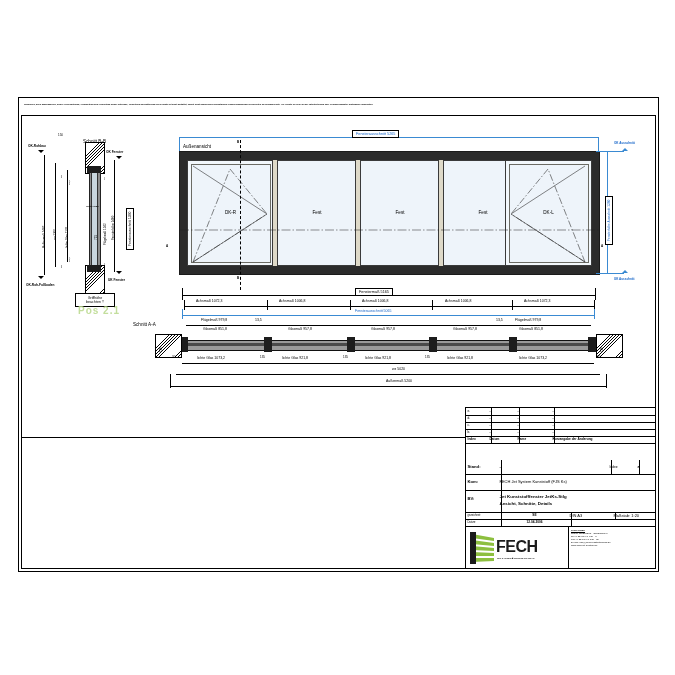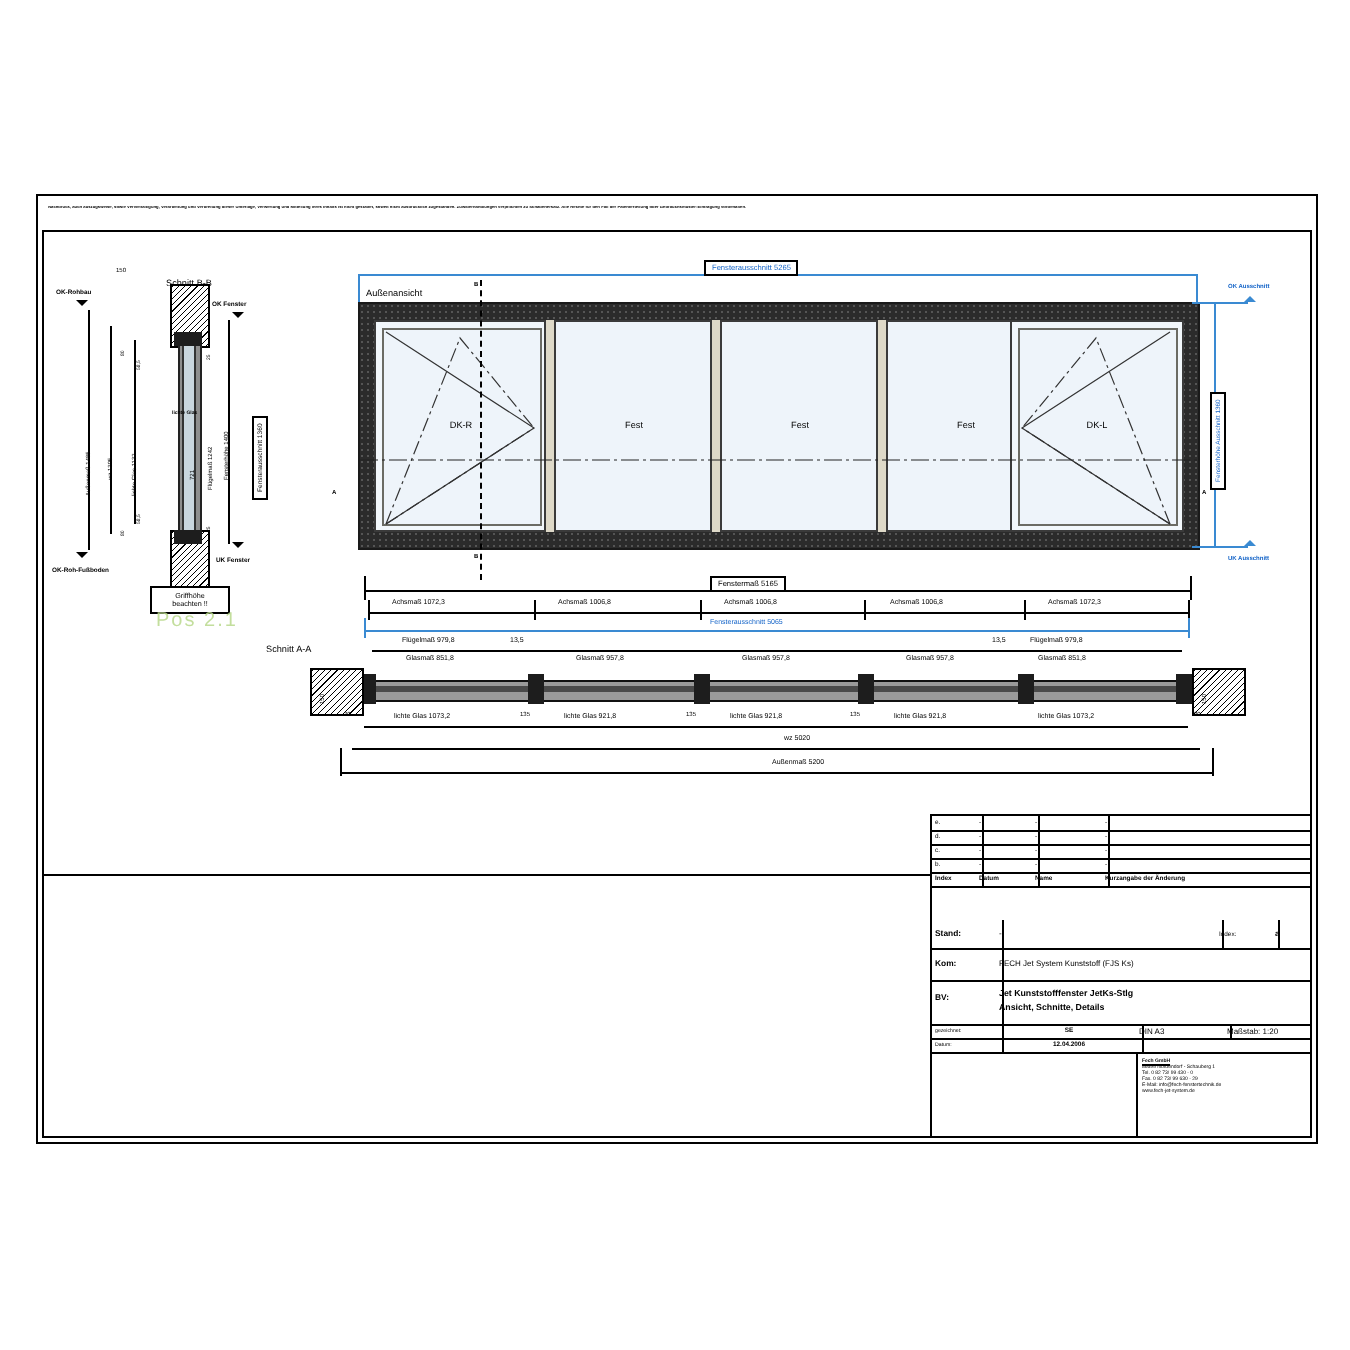--- a/index.html
+++ b/index.html
@@ -52,21 +52,21 @@
   .hatch{background:repeating-linear-gradient(135deg,#000 0 .4px,#fff .4px 2.2px);}
   .profile{background:#8e8e8e;border:.4px solid #222;}
   .glasslayer{background:#c9d6de;border:.35px solid #333;}
   .lvl{position:absolute;font-size:3.2px;font-weight:bold;white-space:nowrap;}
   .tri{position:absolute;width:0;height:0;border-left:3.2px solid transparent;
        border-right:3.2px solid transparent;border-top:3.4px solid #000;}
   .tribu{position:absolute;width:0;height:0;border-left:3.2px solid transparent;
         border-right:3.2px solid transparent;border-bottom:3.4px solid #3a8ad2;}
   .note{position:absolute;border:1px solid #000;background:#fff;text-align:center;
         font-size:3.6px;line-height:4.6px;padding:1.5px 2px;}
-  .watermark{position:absolute;color:#b9d98c;font-size:10px;font-weight:normal;
+  .watermark{position:absolute;color:#b9d98c;font-size:10px;font-weight:bold;
         letter-spacing:1px;opacity:.85;}
   #logo{position:absolute;left:2px;top:2px;width:84px;height:40px;overflow:hidden;}
   .lg-txt{position:absolute;font-weight:bold;font-size:16px;letter-spacing:-.5px;}
 </style>
 </head>
 <body>
 
 <div class="sheet">
 
   <div class="abs" id="outer-frame"></div>
@@ -327,20 +327,36 @@
       </div>
     </div>
     <div class="tb-row" style="top:111px;height:7px;">
       <div class="tb-cell" style="left:0;width:32px;font-size:2.6px;padding-top:1.5px;">Datum:</div>
       <div class="tb-cell b" style="left:32px;width:70px;font-size:3.2px;padding-top:1px;text-align:center;">12.04.2006</div>
       <div class="tb-cell" style="left:102px;right:0;border-right:none;"></div>
     </div>
 
     <div class="abs" style="left:0;top:118px;right:0;bottom:0;">
       <div class="tb-v" style="left:102px;"></div>
+      <div id="logo">
+        <svg width="84" height="40" viewBox="0 0 84 40">
+          <g fill="#8dbf3f">
+            <path d="M4 6 L26 10 L26 13 L4 10 Z"></path>
+            <path d="M4 12 L26 15 L26 18 L4 16 Z"></path>
+            <path d="M4 18 L26 20 L26 23 L4 22 Z"></path>
+            <path d="M4 24 L26 25 L26 28 L4 28 Z"></path>
+            <path d="M4 30 L26 30 L26 33 L4 34 Z"></path>
+          </g>
+          <g fill="#1b1b1b">
+            <path d="M2 4 L8 4 L8 36 L2 36 Z"></path>
+          </g>
+        </svg>
+        <div class="lg-txt" style="left:28px;top:10px;color:#1b1b1b;">FECH</div>
+        <div class="abs t25 b" style="left:29px;top:29px;color:#1b1b1b;font-size:2.3px;">JET SYSTEM  ■  KUNSTSTOFFBAU</div>
+      </div>
       <div class="abs" style="left:105px;top:3px;">
         <div class="t25 b" style="text-decoration:underline;">Fech GmbH</div>
         <div class="t25">86695 Nordendorf - Schauberg 1</div>
         <div class="t25">Tel. 0 82 73/ 99 430 - 0</div>
         <div class="t25">Fax. 0 82 73/ 99 630 - 29</div>
         <div class="t25">E-Mail: info@fech-fenstertechnik.de</div>
         <div class="t25">www.fech-jet-system.de</div>
       </div>
     </div>
   </div>

